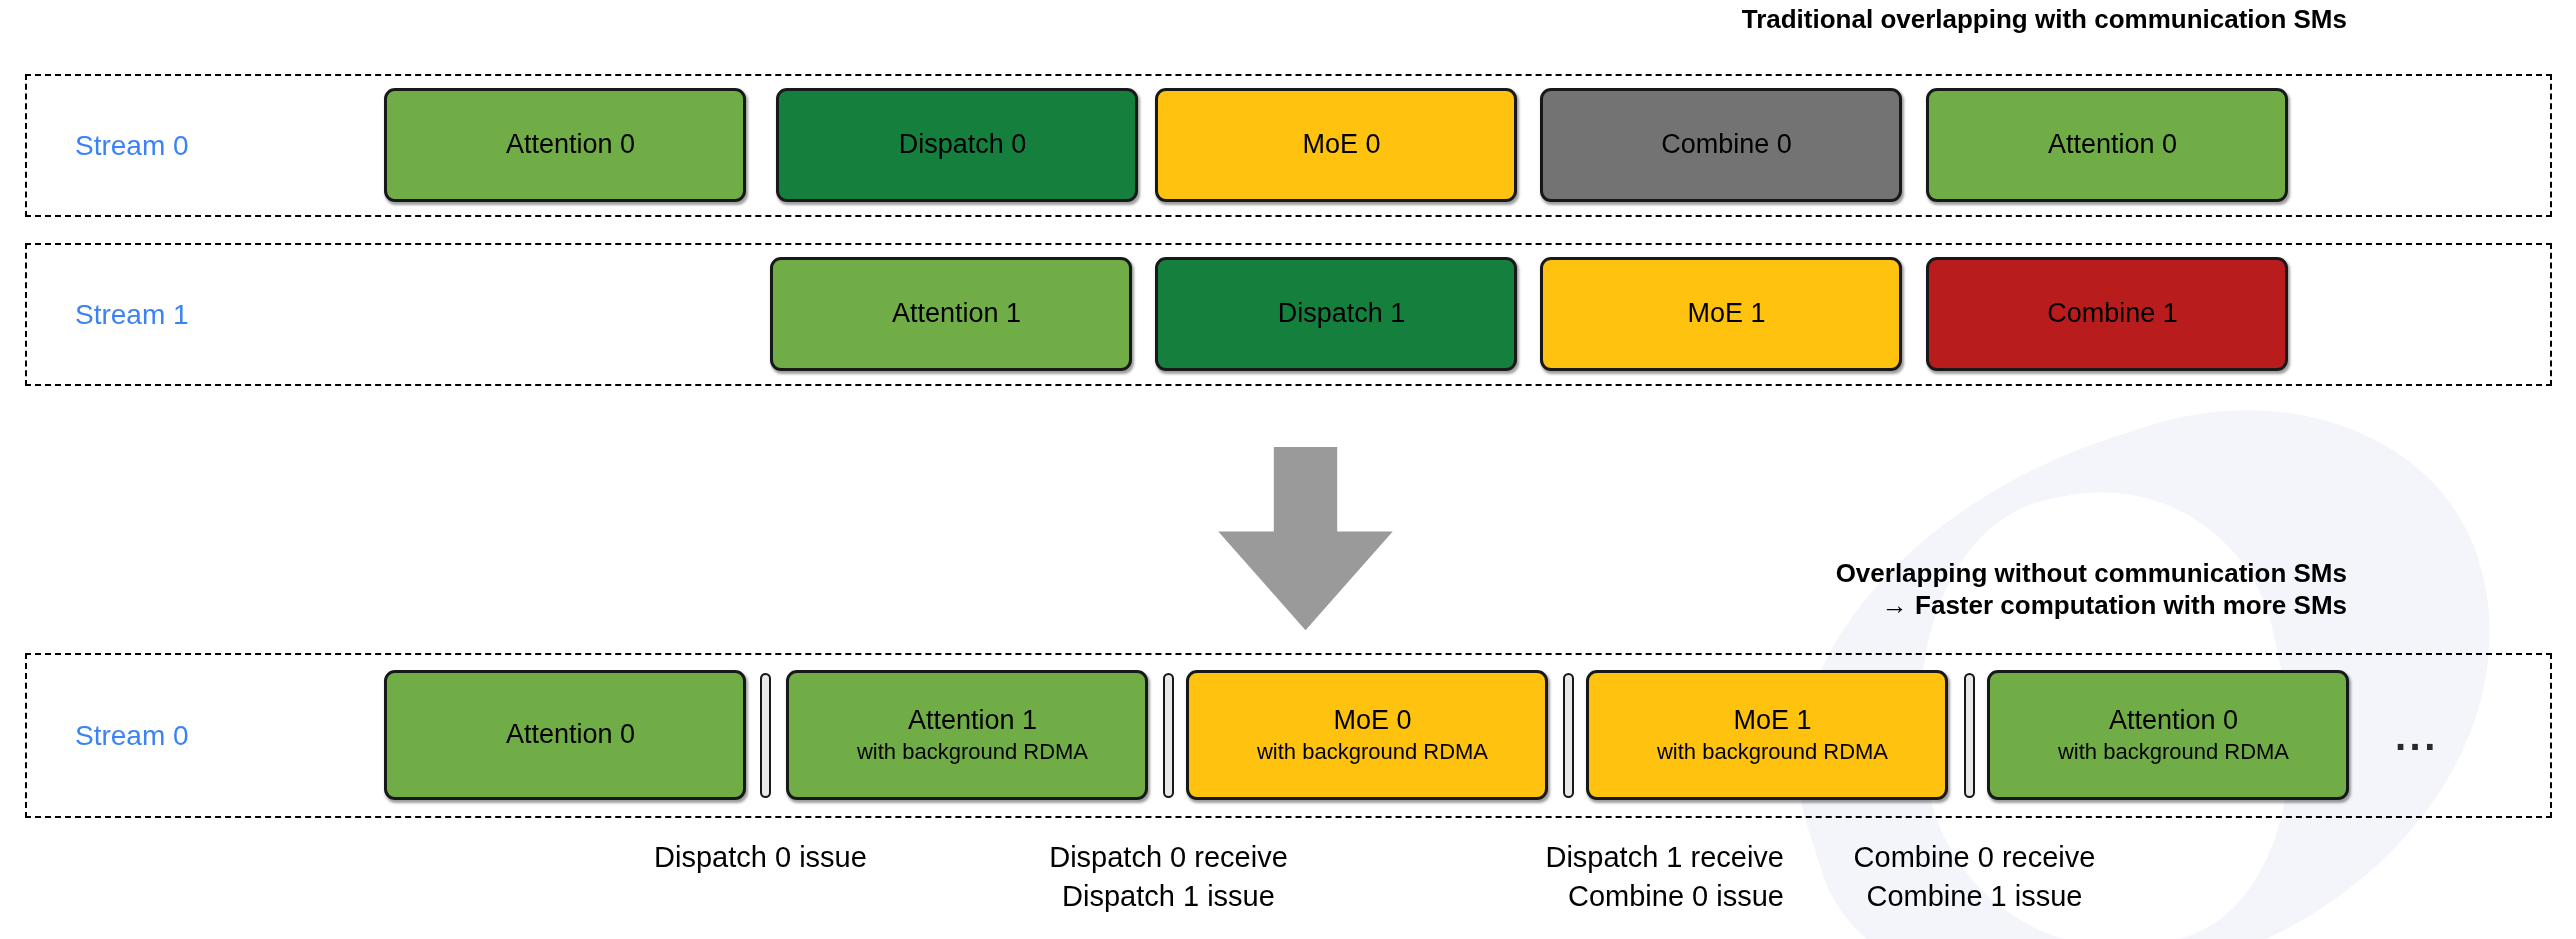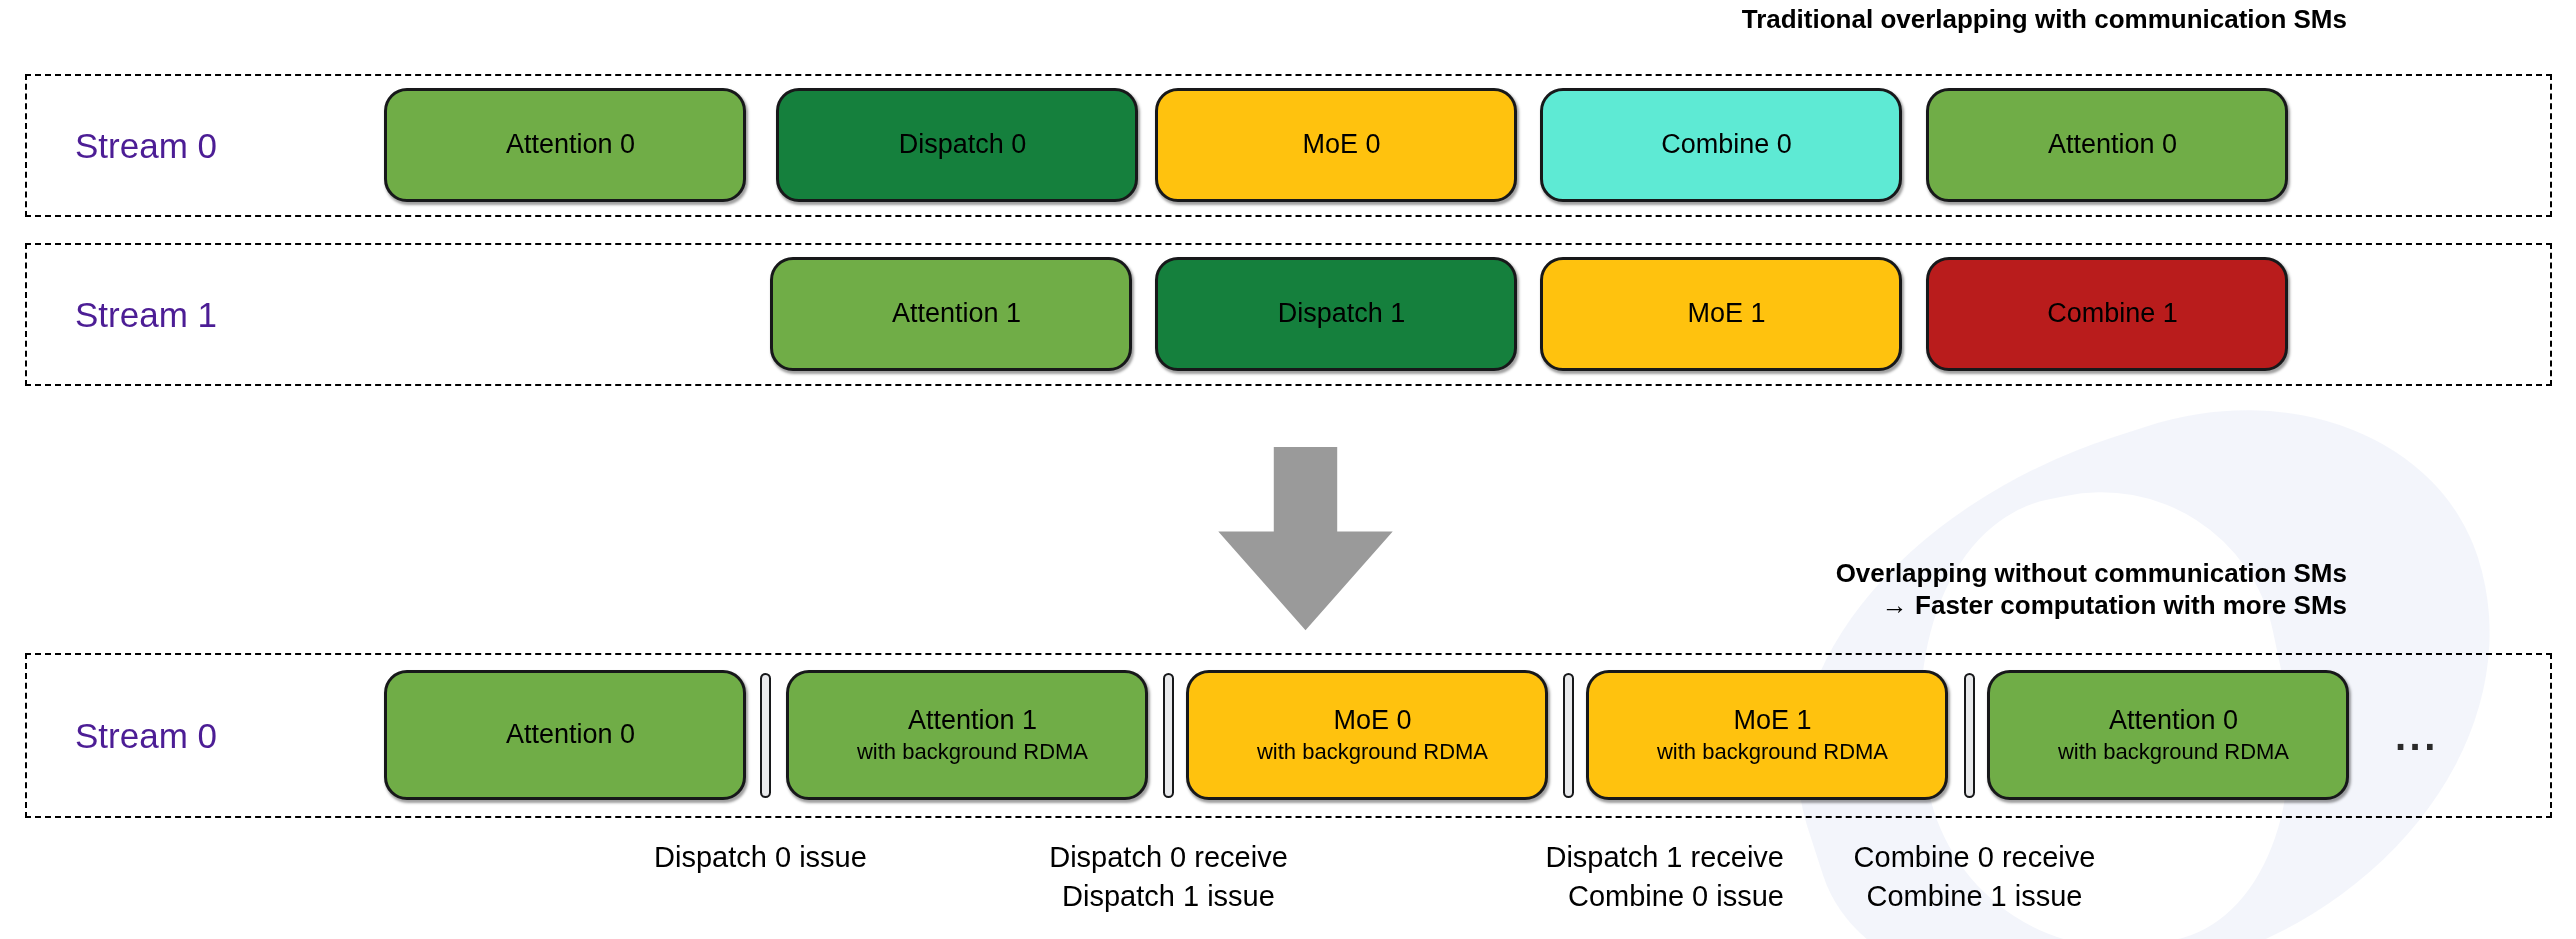--- a/index.html
+++ b/index.html
@@ -65,30 +65,30 @@
   }
   #lane-stream0-top { left: 25px; top: 74px;  width: 2527px; height: 143px; }
   #lane-stream1-top { left: 25px; top: 243px; width: 2527px; height: 143px; }
   #lane-stream0-bottom { left: 25px; top: 653px; width: 2527px; height: 165px; }
 
   .lane-label {
     position: absolute;
     left: 48px;
     top: 50%;
     transform: translateY(-50%);
-    font-size: 35px;
-    color: #4c1d95;
+    font-size: 28px;
+    color: #3b82f6;
     white-space: nowrap;
   }
 
   
   .block {
     position: absolute;
     border: 3.5px solid #17181a;
-    border-radius: 23px;
+    border-radius: 11px;
     box-shadow: 1.8px 2.6px 2.6px rgba(0,0,0,0.38);
     display: flex;
     flex-direction: column;
     align-items: center;
     justify-content: center;
     text-align: center;
     color: #000000;
     overflow: hidden;
     padding-left: 11px;
   }
@@ -174,21 +174,21 @@
 
 <div class="block" style="left: 384px; top: 88px; width: 362px; height: 114px; background: rgb(112, 173, 71);">
       <div class="title">Attention 0</div>
     </div>
     <div class="block" style="left: 776px; top: 88px; width: 362px; height: 114px; background: #15803d;">
       <div class="title">Dispatch 0</div>
     </div>
     <div class="block" style="left: 1155px; top: 88px; width: 362px; height: 114px; background: rgb(255, 194, 14);">
       <div class="title">MoE 0</div>
     </div>
-    <div class="block" style="left: 1540px; top: 88px; width: 362px; height: 114px; background: #5eead4; justify-content: center;">
+    <div class="block" style="left: 1540px; top: 88px; width: 362px; height: 114px; background: #737373; justify-content: center;">
       <div class="title">Combine 0</div>
     </div>
     <div class="block" style="left: 1926px; top: 88px; width: 362px; height: 114px; background: rgb(112, 173, 71);">
       <div class="title">Attention 0</div>
     </div>
     <div class="block" style="left: 770px; top: 257px; width: 362px; height: 114px; background: rgb(112, 173, 71);">
       <div class="title">Attention 1</div>
     </div>
     <div class="block" style="left: 1155px; top: 257px; width: 362px; height: 114px; background: #15803d;">
       <div class="title">Dispatch 1</div>

